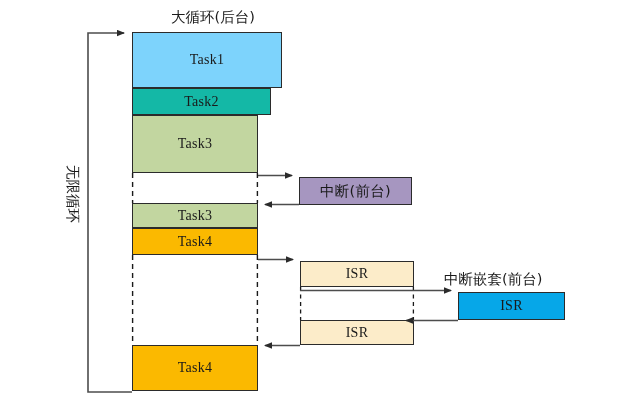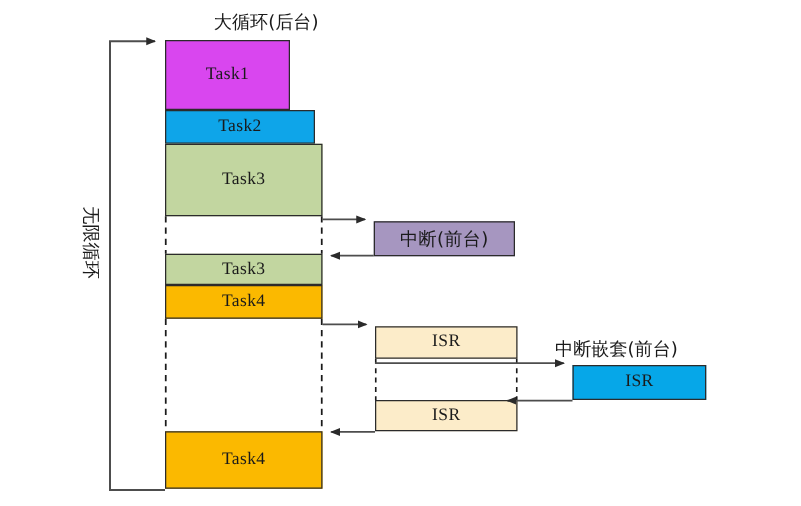--- a/index.html
+++ b/index.html
@@ -62,25 +62,25 @@
 </style>
 </head>
 <body>
 
 <div id="canvas">
 
   <div class="label" style="left:129px; top:8px;margin-left:42px;">大循环(后台)</div>
 
   <div class="vlabel" style="left:82px; top:165px;">无限循环</div>
 
-  <div class="box" style="left:132px; top:32px; width:100px; height:56px; background:#d946ef;text-align:right;">
+  <div class="box" style="left:132px; top:32px; width:150px; height:56px; background:#7dd3fc;text-align:right;">
     <span>Task1</span>
   </div>
 
-  <div class="box" style="left:132px; top:88px; width:120px; height:27px; background:#0ea5e9;">
+  <div class="box" style="left:132px; top:88px; width:139px; height:27px; background:#14b8a6;">
     <span>Task2</span>
   </div>
 
   <div class="box" style="left:132px; top:115px; width:126px; height:58px; background:#c2d6a0;">
     <span>Task3</span>
   </div>
 
   <div class="box" style="left:132px; top:203px; width:126px; height:25px; background:#c2d6a0;">
     <span>Task3</span>
   </div>

